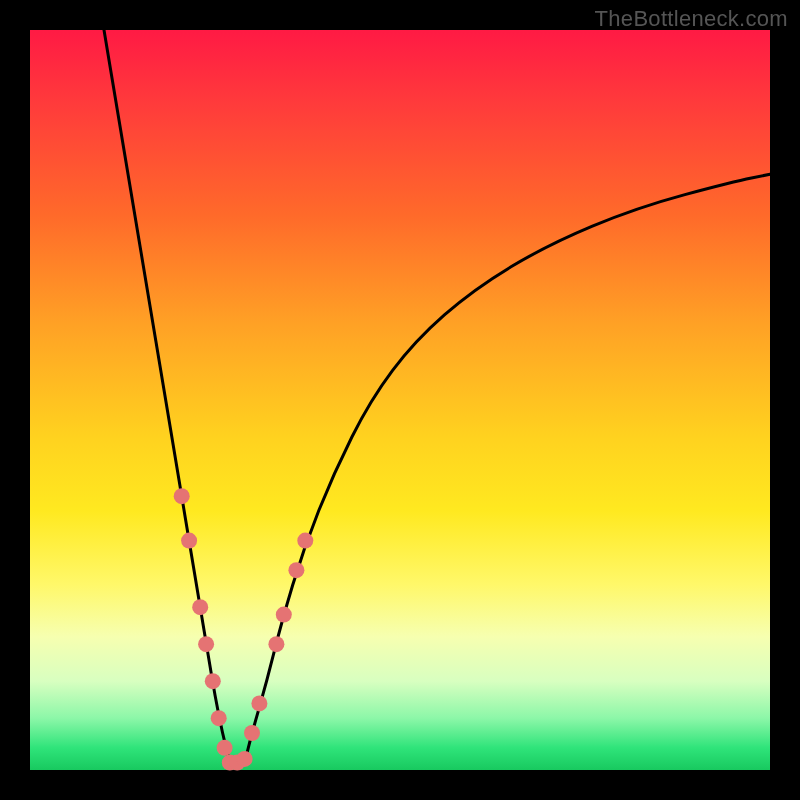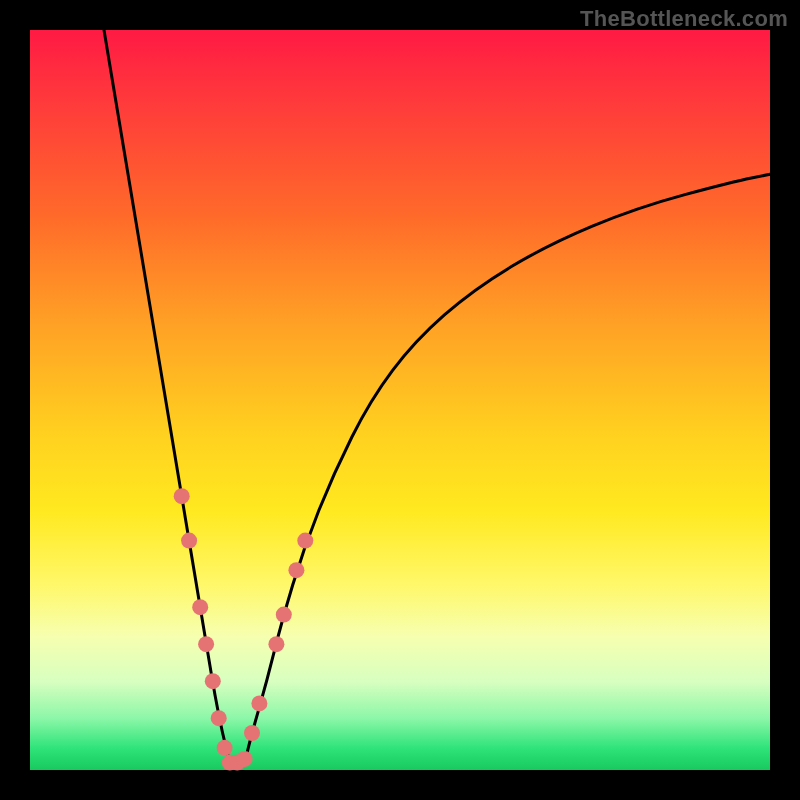--- a/index.html
+++ b/index.html
@@ -37,21 +37,21 @@
       #2fe47a 97%,
       #18c95f 100%
     );
   }
   .watermark {
     position: absolute;
     top: 6px;
     right: 12px;
     color: #555;
     font-size: 22px;
-    font-weight: 700;
+    font-weight: 400;
     letter-spacing: 0.3px;
     user-select: none;
   }
   svg.curve {
     position: absolute;
     left: 0;
     top: 0;
     width: 740px;
     height: 740px;
     overflow: visible;

